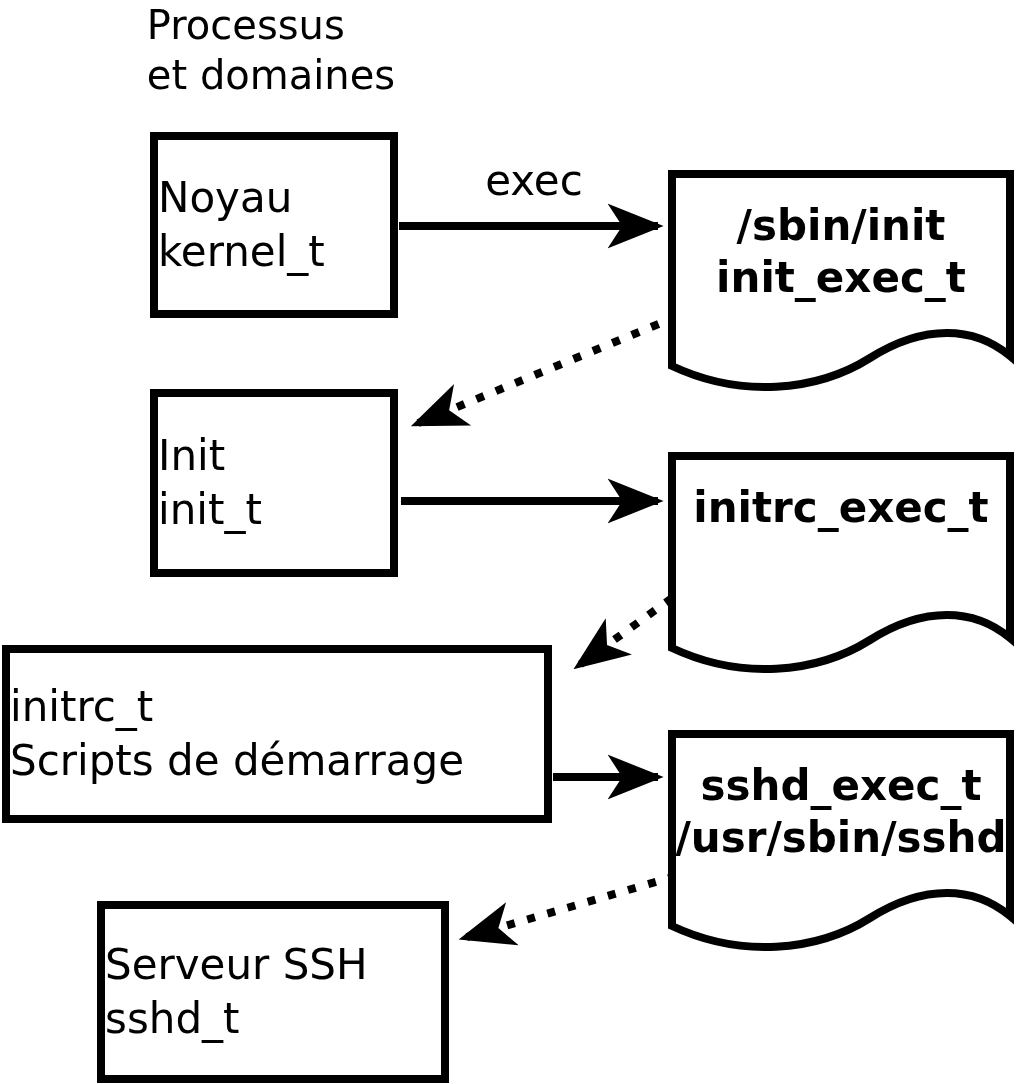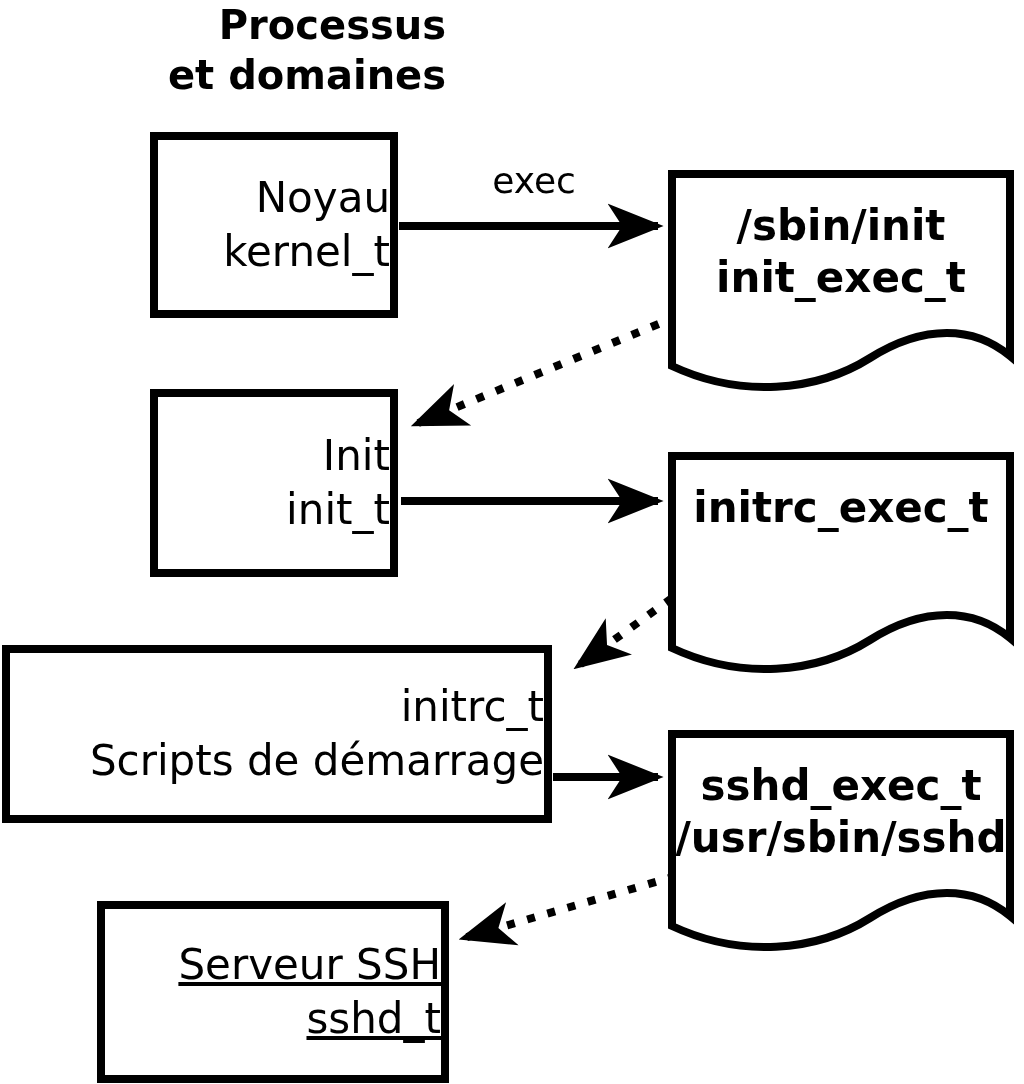--- a/index.html
+++ b/index.html
@@ -9,48 +9,47 @@
     height: 1084px;
     background: #ffffff;
     overflow: hidden;
     color: #000000;
     font-family: "DejaVu Sans", sans-serif;
   }
   .col-header {
     position: absolute;
     top: 0px;
     transform: translateX(-50%);
-    text-align: right;
-    font-weight: bold;
+    text-align: left;
+    font-weight: normal;
     font-size: 40px;
     line-height: 50px;
     white-space: nowrap;
-    margin-left: 36px;
   }
   #header-left  { left: 271px; }
   #header-right { left: 843px; }
 
   .pbox {
     position: absolute;
     box-sizing: border-box;
     border: 8px solid #000000;
     background: #ffffff;
     display: flex;
     flex-direction: column;
-    align-items: flex-end;
+    align-items: flex-start;
     justify-content: center;
     text-align: center;
     font-size: 42px;
     line-height: 54px;
     white-space: nowrap;
   }
   #pbox-kernel { left: 150px; top: 132px; width: 248px; height: 186px; }
   #pbox-init   { left: 150px; top: 389px; width: 248px; height: 188px; }
   #pbox-initrc { left: 2px;   top: 645px; width: 550px; height: 178px; }
-  #pbox-sshd   { left: 97px;  top: 901px; width: 352px; height: 182px; text-decoration: underline; }
+  #pbox-sshd   { left: 97px;  top: 901px; width: 352px; height: 182px; }
 
   .doc {
     position: absolute;
     width: 346px;
     height: 226px;
   }
   #doc-init   { left: 668px; top: 170px; }
   #doc-initrc { left: 668px; top: 452px; }
   #doc-sshd   { left: 668px; top: 730px; }
   .doc svg { position: absolute; left: 0; top: 0; display: block; }
@@ -77,21 +76,21 @@
     pointer-events: none;
   }
   .arrow-solid  { stroke: #000000; stroke-width: 8; fill: none; marker-end: url(#ah); }
   .arrow-dotted { stroke: #000000; stroke-width: 8; fill: none; stroke-dasharray: 8 13; marker-end: url(#ah); }
 
   #exec-label {
     position: absolute;
     left: 534px;
     top: 158px;
     transform: translateX(-50%);
-    font-size: 36px;
+    font-size: 42px;
     line-height: 46px;
     white-space: nowrap;
   }
 </style>
 </head>
 <body>
 
 <div id="canvas">
 
   <svg id="arrow-layer" viewBox="0 0 1024 1084" xmlns="http://www.w3.org/2000/svg">

